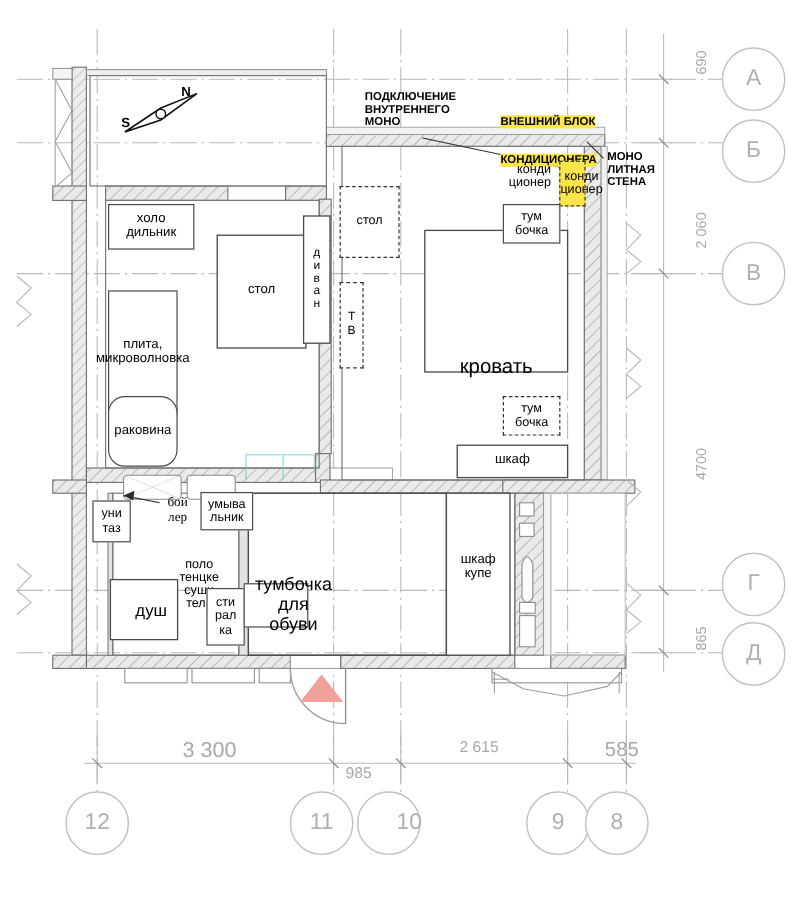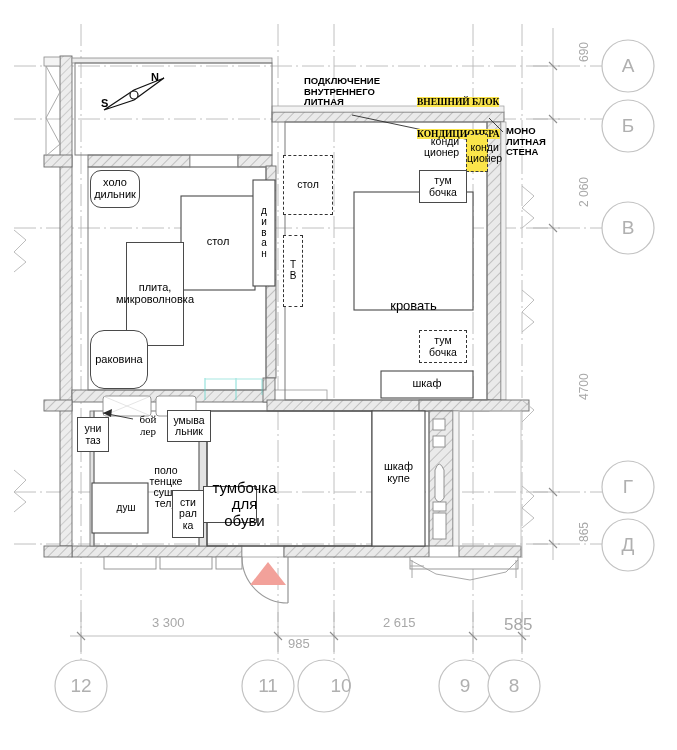--- a/index.html
+++ b/index.html
@@ -46,21 +46,21 @@
     white-space:pre;
   }
   .callout{
     position:absolute;
     font-family:"Liberation Sans","DejaVu Sans",sans-serif;
     font-weight:bold;
     color:#000;
     white-space:pre;
     line-height:1.12;
   }
-  .hl{background:#fbe54a;font-family:Liberation Serif, serif;}
+  .hl{background:#fbe54a;}
 </style>
 </head>
 <body>
 
 <svg id="plan" viewBox="0 0 677 750" xmlns="http://www.w3.org/2000/svg">
   <defs>
     <pattern id="hatch" width="7" height="7" patternTransform="rotate(45)" patternUnits="userSpaceOnUse">
       <rect width="7" height="7" fill="#eaeaea"></rect>
       <line x1="0" y1="0" x2="0" y2="7" stroke="#8d8d8d" stroke-width="0.9"></line>
     </pattern>
@@ -256,35 +256,35 @@
 
 <svg style="position:absolute;left:100px;top:74px;width:70px;height:44px;" viewBox="0 0 70 44">
   <polygon points="4,36 34,16 64,4 34,26" fill="none" stroke="#111" stroke-width="1.3"></polygon>
   <circle cx="34" cy="21" r="4" fill="#fff" stroke="#111" stroke-width="1.2"></circle>
 </svg>
 <div class="lbl" style="left:151px;top:72px;font-size:11px;font-weight:bold;">N</div>
 <div class="lbl" style="left:101px;top:98px;font-size:11px;font-weight:bold;">S</div>
 
 <div class="callout" style="left:304px;top:76px;font-size:9.5px;">ПОДКЛЮЧЕНИЕ
 ВНУТРЕННЕГО
-ЛИТНАЯ</div>
+МОНО</div>
 
 <div class="callout" style="left:417px;top:76px;font-size:9.5px;">
   <div><span class="hl">ВНЕШНИЙ БЛОК</span></div>
   <div><span class="hl">КОНДИЦИОНЕРА</span></div>
 </div>
 
 <div class="callout" style="left:506px;top:126px;font-size:9.5px;">МОНО
 ЛИТНАЯ
 СТЕНА</div>
 
-<div class="lbl-box" style="left:90px;top:170px;width:50px;height:38px;font-size:11px;border-radius:11px;">холо
+<div class="lbl-box" style="left:90px;top:170px;width:72px;height:38px;font-size:11px;">холо
 дильник</div>
 
-<div class="lbl-box" style="left:90px;top:242px;width:58px;height:104px;font-size:11px;margin-left:36px;">плита,
+<div class="lbl-box" style="left:90px;top:242px;width:58px;height:104px;font-size:11px;">плита,
 микроволновка</div>
 
 <div class="lbl-box" style="left:90px;top:330px;width:58px;height:59px;font-size:11px;border-radius:14px;">раковина</div>
 
 <div class="lbl-box nb" style="left:181px;top:231px;width:74px;height:22px;font-size:11px;">стол</div>
 
 <div class="lbl-box nb" style="left:253px;top:198px;width:22px;height:70px;font-size:10px;">д
 и
 в
 а
@@ -297,21 +297,21 @@
 
 <div class="lbl-box ac" style="left:466px;top:134px;width:22px;height:38px;font-size:10.5px;
      justify-content:flex-start;overflow:visible;">конди
 ционер</div>
 <div class="lbl" style="left:424px;top:136px;font-size:10.5px;text-align:right;">конди
 ционер</div>
 
 <div class="lbl-box" style="left:419px;top:170px;width:48px;height:33px;font-size:10.5px;">тум
 бочка</div>
 
-<div class="lbl-box nb" style="left:354px;top:297px;width:119px;height:18px;font-size:13px;">кровать</div>
+<div class="lbl-box nb" style="left:354px;top:297px;width:119px;height:18px;font-size:17px;">кровать</div>
 
 <div class="lbl-box dash" style="left:419px;top:330px;width:48px;height:33px;font-size:10.5px;">тум
 бочка</div>
 
 <div class="lbl-box nb" style="left:381px;top:375px;width:92px;height:18px;font-size:11px;">шкаф</div>
 
 <div class="lbl-box nb" style="left:372px;top:457px;width:53px;height:32px;font-size:11px;">шкаф
 купе</div>
 
 <div class="lbl-box" style="left:77px;top:417px;width:32px;height:35px;font-size:10.5px;">уни
@@ -325,32 +325,32 @@
 
 <div class="lbl-box nb" style="left:141px;top:458px;width:50px;height:58px;font-size:10.5px;">поло
 тенцке
 суши
 тель</div>
 
 <div class="lbl-box" style="left:172px;top:490px;width:32px;height:48px;font-size:10.5px;">сти
 рал
 ка</div>
 
-<div class="lbl-box nb" style="left:92px;top:498px;width:68px;height:20px;font-size:10px;">душ</div>
+<div class="lbl-box nb" style="left:92px;top:498px;width:68px;height:20px;font-size:14px;">душ</div>
 
 <div class="lbl-box" style="left:203px;top:486px;width:54px;height:37px;font-size:15px;padding-left:29px;">тумбочка
 для
 обуви</div>
 
 <div class="dim vert" style="left:577px;top:62px;font-size:12px;">690</div>
 <div class="dim vert" style="left:577px;top:207px;font-size:12px;">2 060</div>
 <div class="dim vert" style="left:577px;top:400px;font-size:12px;">4700</div>
 <div class="dim vert" style="left:577px;top:542px;font-size:12px;">865</div>
 
-<div class="dim" style="left:152px;top:615px;font-size:13px;">3 300</div>
+<div class="dim" style="left:152px;top:615px;font-size:18px;">3 300</div>
 <div class="dim" style="left:288px;top:615px;font-size:13px;margin-top:21px;">985</div>
 <div class="dim" style="left:383px;top:615px;font-size:13px;">2 615</div>
 <div class="dim" style="left:504px;top:615px;font-size:17px;">585</div>
 
 <div class="axis" style="left:602px;top:40px;width:52px;height:52px;font-size:19px;">А</div>
 <div class="axis" style="left:602px;top:100px;width:52px;height:52px;font-size:19px;">Б</div>
 <div class="axis" style="left:602px;top:202px;width:52px;height:52px;font-size:19px;">В</div>
 <div class="axis" style="left:602px;top:461px;width:52px;height:52px;font-size:19px;">Г</div>
 <div class="axis" style="left:602px;top:519px;width:52px;height:52px;font-size:19px;">Д</div>
 

